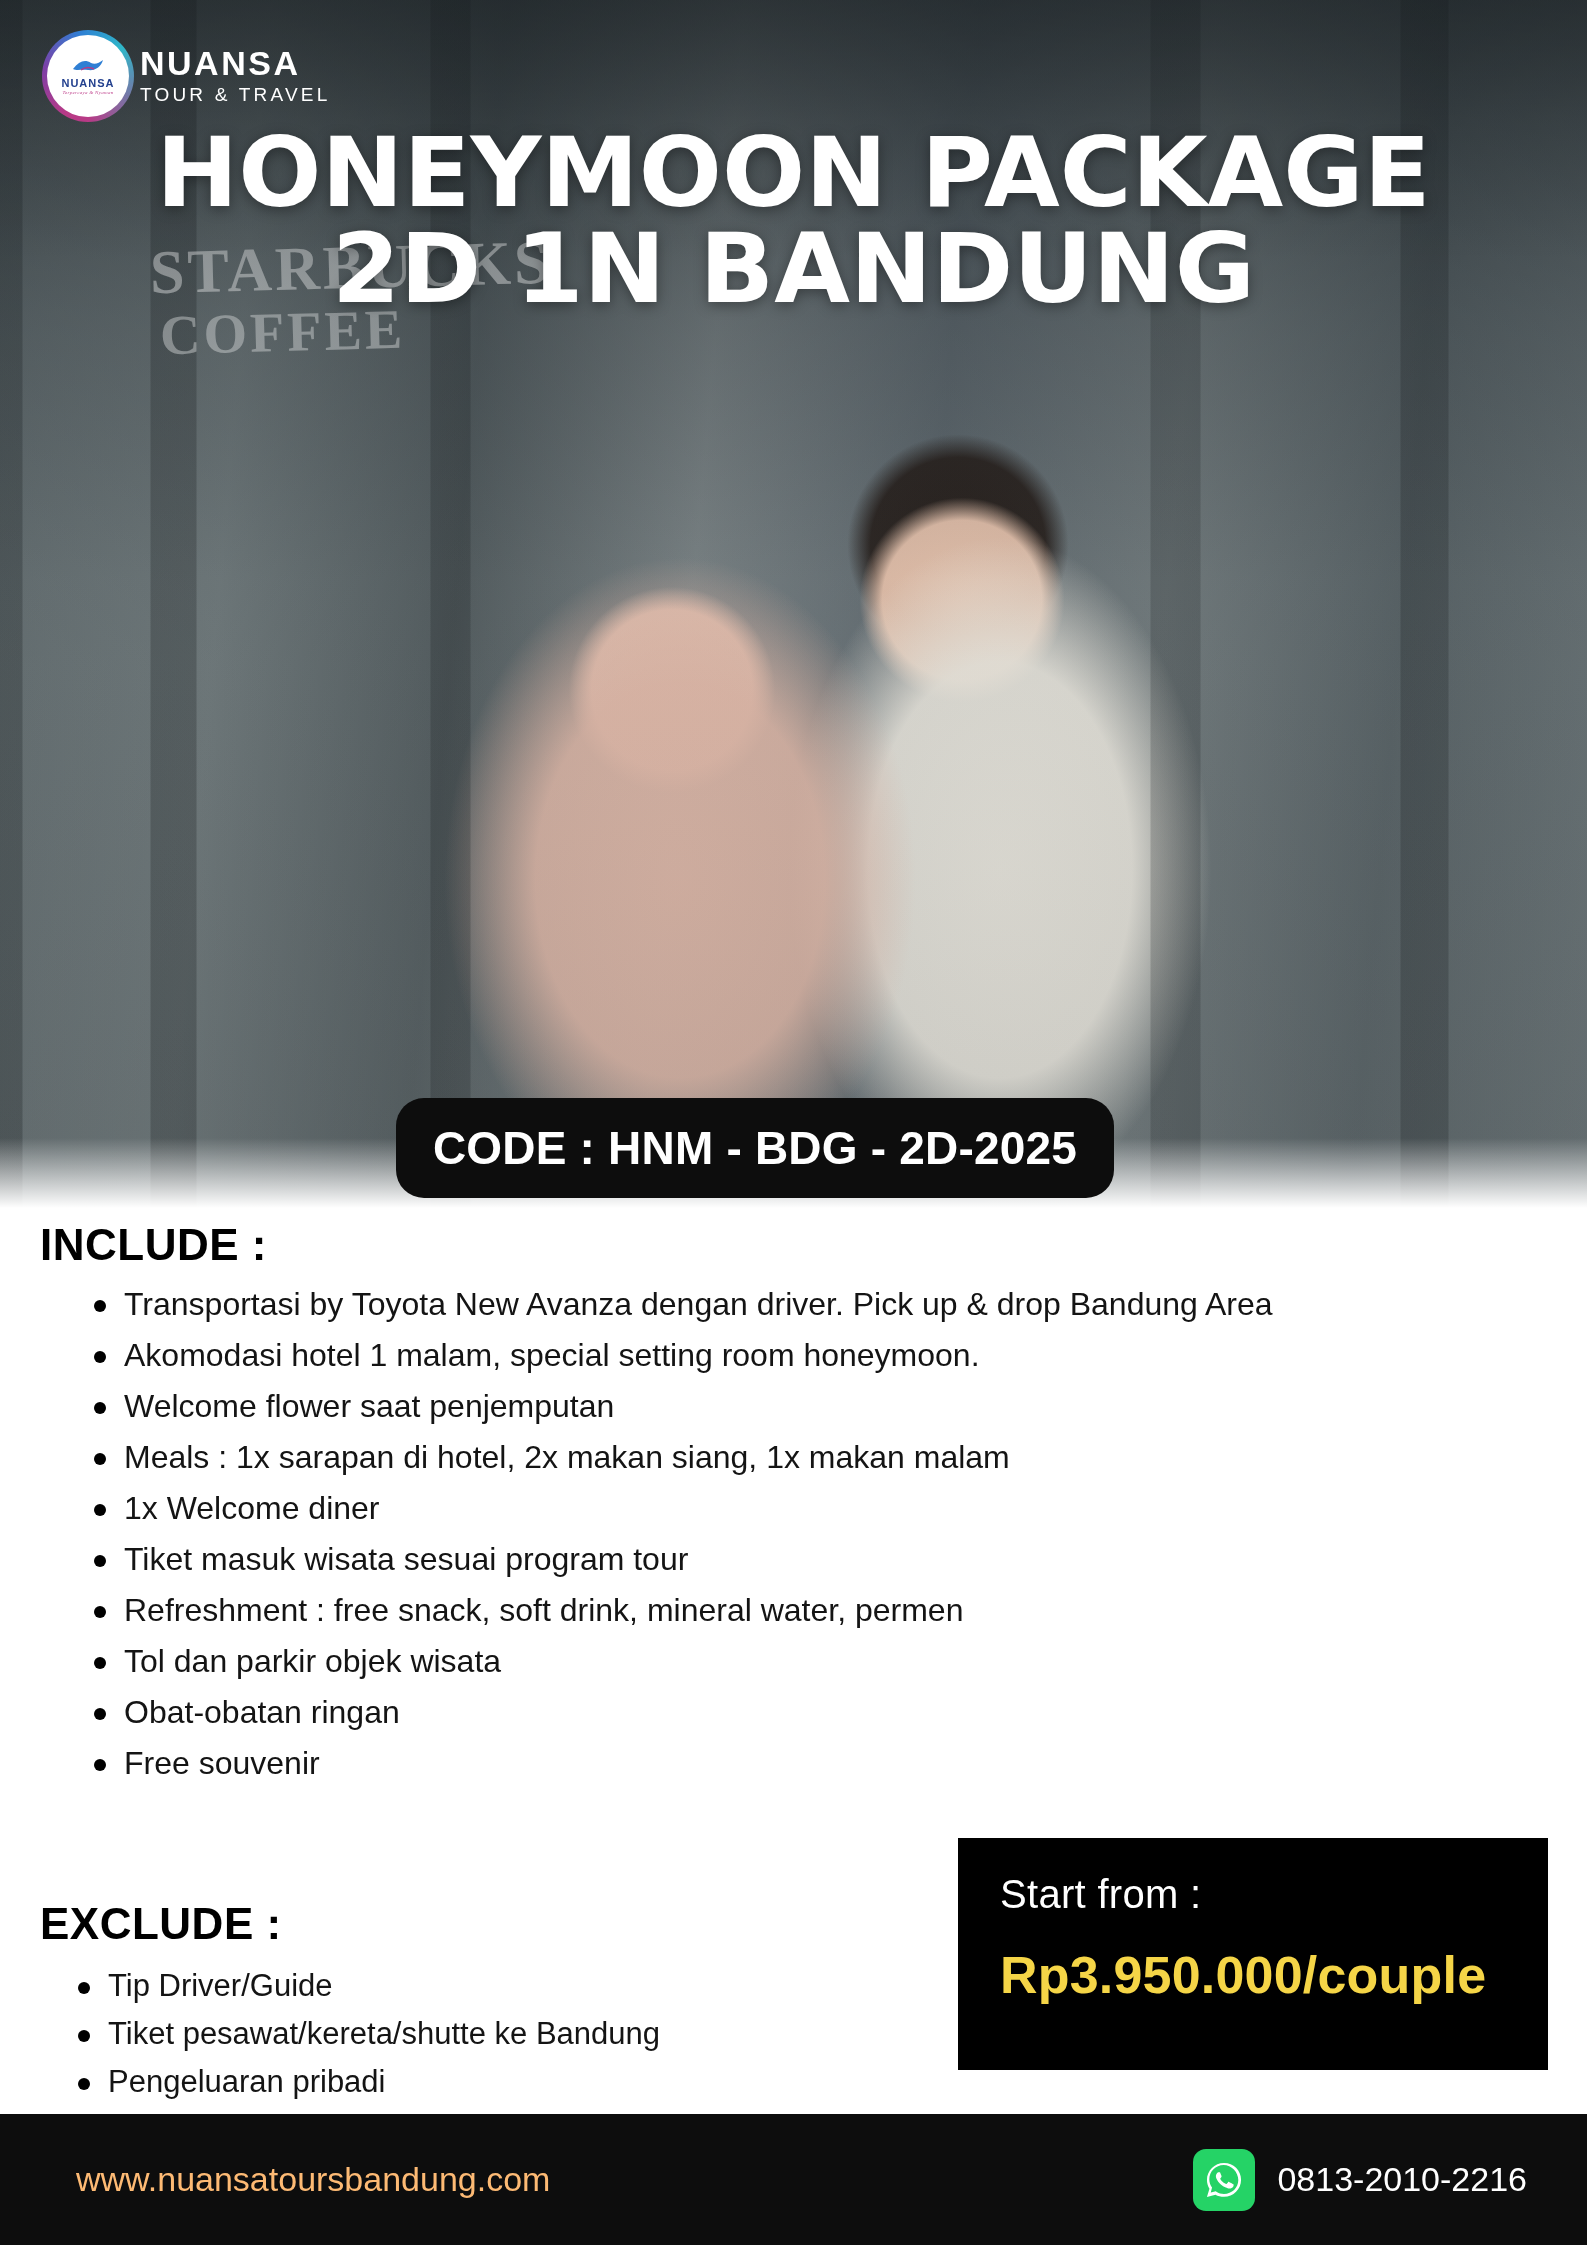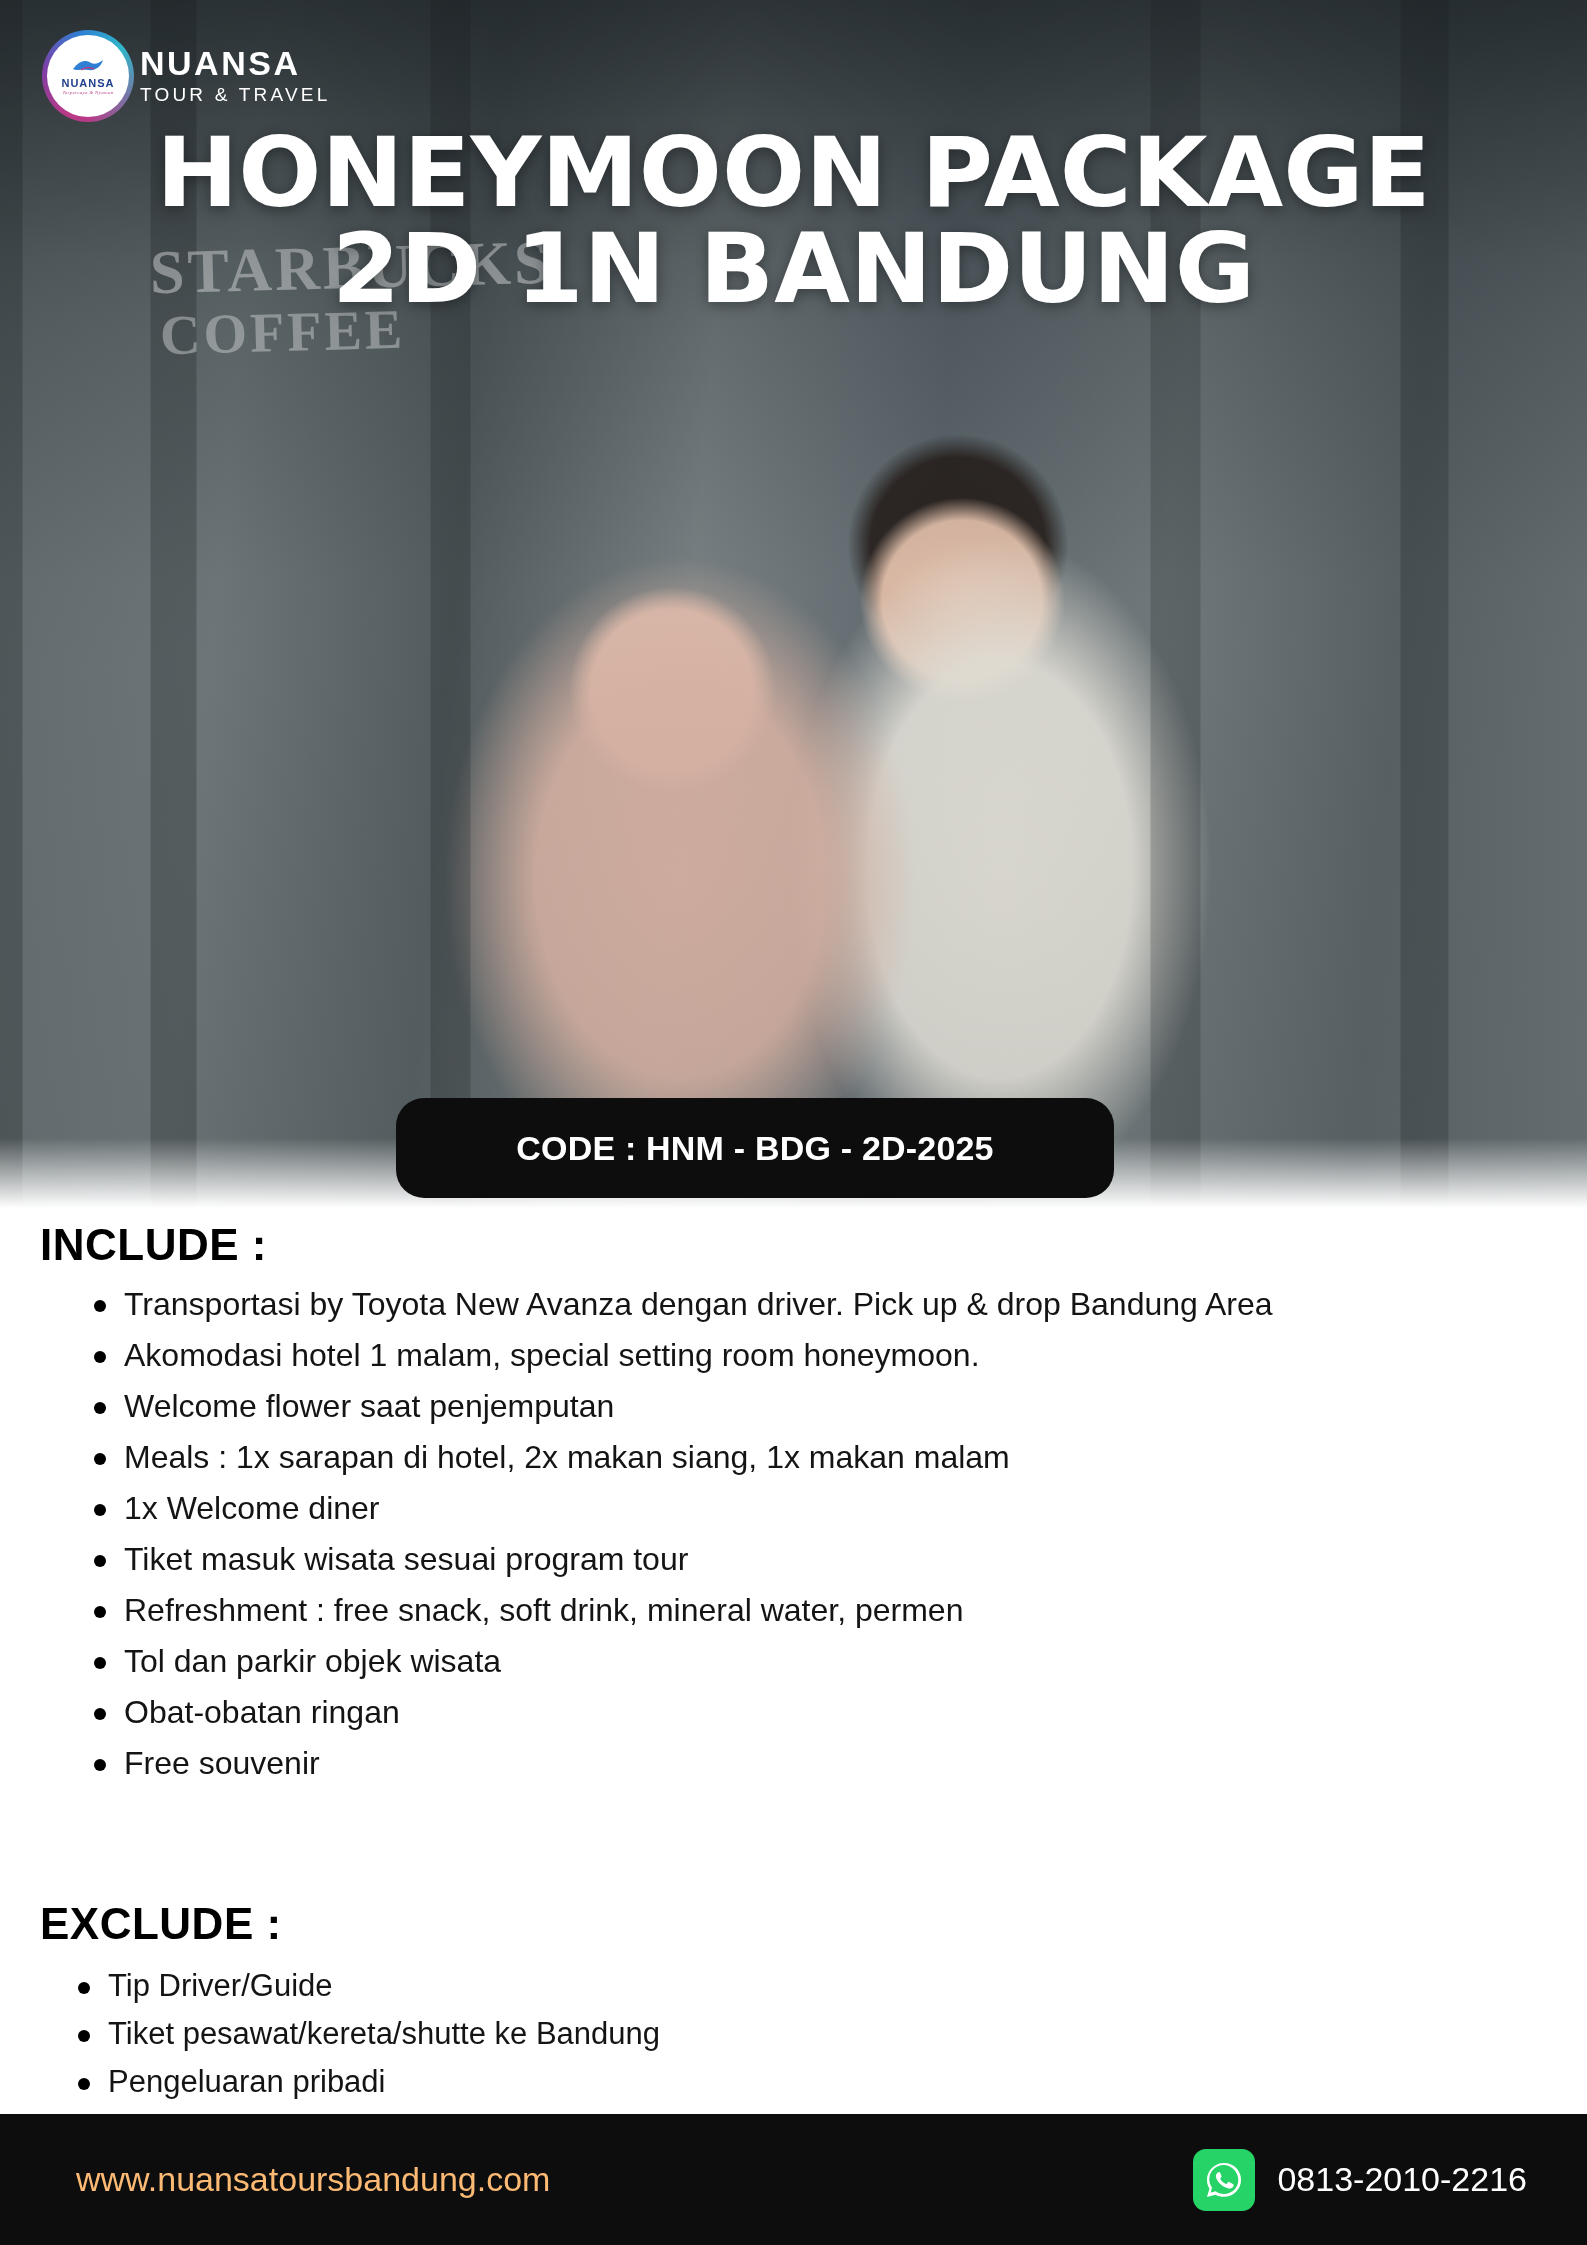--- a/index.html
+++ b/index.html
@@ -160,21 +160,21 @@
   .codepill {
     position: absolute;
     left: 396px; top: 1098px;
     width: 718px; height: 100px;
     background: #0d0d0d;
     border-radius: 28px;
     display: flex; align-items: center; justify-content: center;
     z-index: 7;
   }
   .codepill span {
-    color: #ffffff; font-size: 34px; font-weight: 700; letter-spacing: .2px;
+    color: #ffffff; font-size: 46px; font-weight: 700; letter-spacing: .2px;
   }
 
   
   .body-area {
     position: absolute;
     left: 0; top: 1208px; right: 0;
     height: 906px;
     background: #ffffff;
   }
   .section-title {
@@ -306,20 +306,24 @@
 
     <div class="section-title" id="exclude-title">EXCLUDE :</div>
     <ul class="list" id="exclude-list">
       <li>Tip Driver/Guide</li>
       <li>Tiket pesawat/kereta/shutte ke Bandung</li>
       <li>Pengeluaran pribadi</li>
       <li>High season surcharge periode (+25%)</li>
     </ul>
   </div>
 
+  <div class="pricebox">
+    <div class="price-label">Start from :</div>
+    <div class="price-value">Rp3.950.000/couple</div>
+  </div>
 
   <div class="footer">
     <div class="footer-web">www.nuansatoursbandung.com</div>
     <div class="footer-contact">
       <div class="wa-icon">
         <svg width="42" height="42" viewBox="0 0 32 32">
           <path fill="#ffffff" d="M16 3C8.8 3 3 8.8 3 16c0 2.4.7 4.7 1.9 6.7L3 29l6.5-1.8c1.9 1.1 4.1 1.6 6.5 1.6 7.2 0 13-5.8 13-13S23.2 3 16 3zm0 23.6c-2.1 0-4.1-.6-5.8-1.7l-.4-.3-3.9 1 1-3.8-.3-.4c-1.2-1.8-1.8-3.9-1.8-6 0-6 4.9-10.9 10.9-10.9S26.9 10 26.9 16 22 26.6 16 26.6zm6-8c-.3-.2-1.9-1-2.2-1.1-.3-.1-.5-.2-.7.2-.2.3-.8 1-1 1.2-.2.2-.4.2-.7.1-.3-.2-1.3-.5-2.5-1.6-.9-.8-1.5-1.8-1.7-2.1-.2-.3 0-.5.1-.7.1-.1.3-.4.5-.6.1-.2.2-.3.3-.5.1-.2 0-.4 0-.6 0-.2-.7-1.7-.9-2.3-.2-.6-.5-.5-.7-.5h-.6c-.2 0-.6.1-.9.4-.3.3-1.2 1.1-1.2 2.7s1.2 3.1 1.3 3.3c.2.2 2.4 3.6 5.8 5.1.8.3 1.4.5 1.9.7.8.3 1.5.2 2.1.1.6-.1 1.9-.8 2.2-1.5.3-.8.3-1.4.2-1.5-.1-.2-.3-.3-.6-.4z"></path>
         </svg>
       </div>
       <div class="footer-phone">0813-2010-2216</div>

